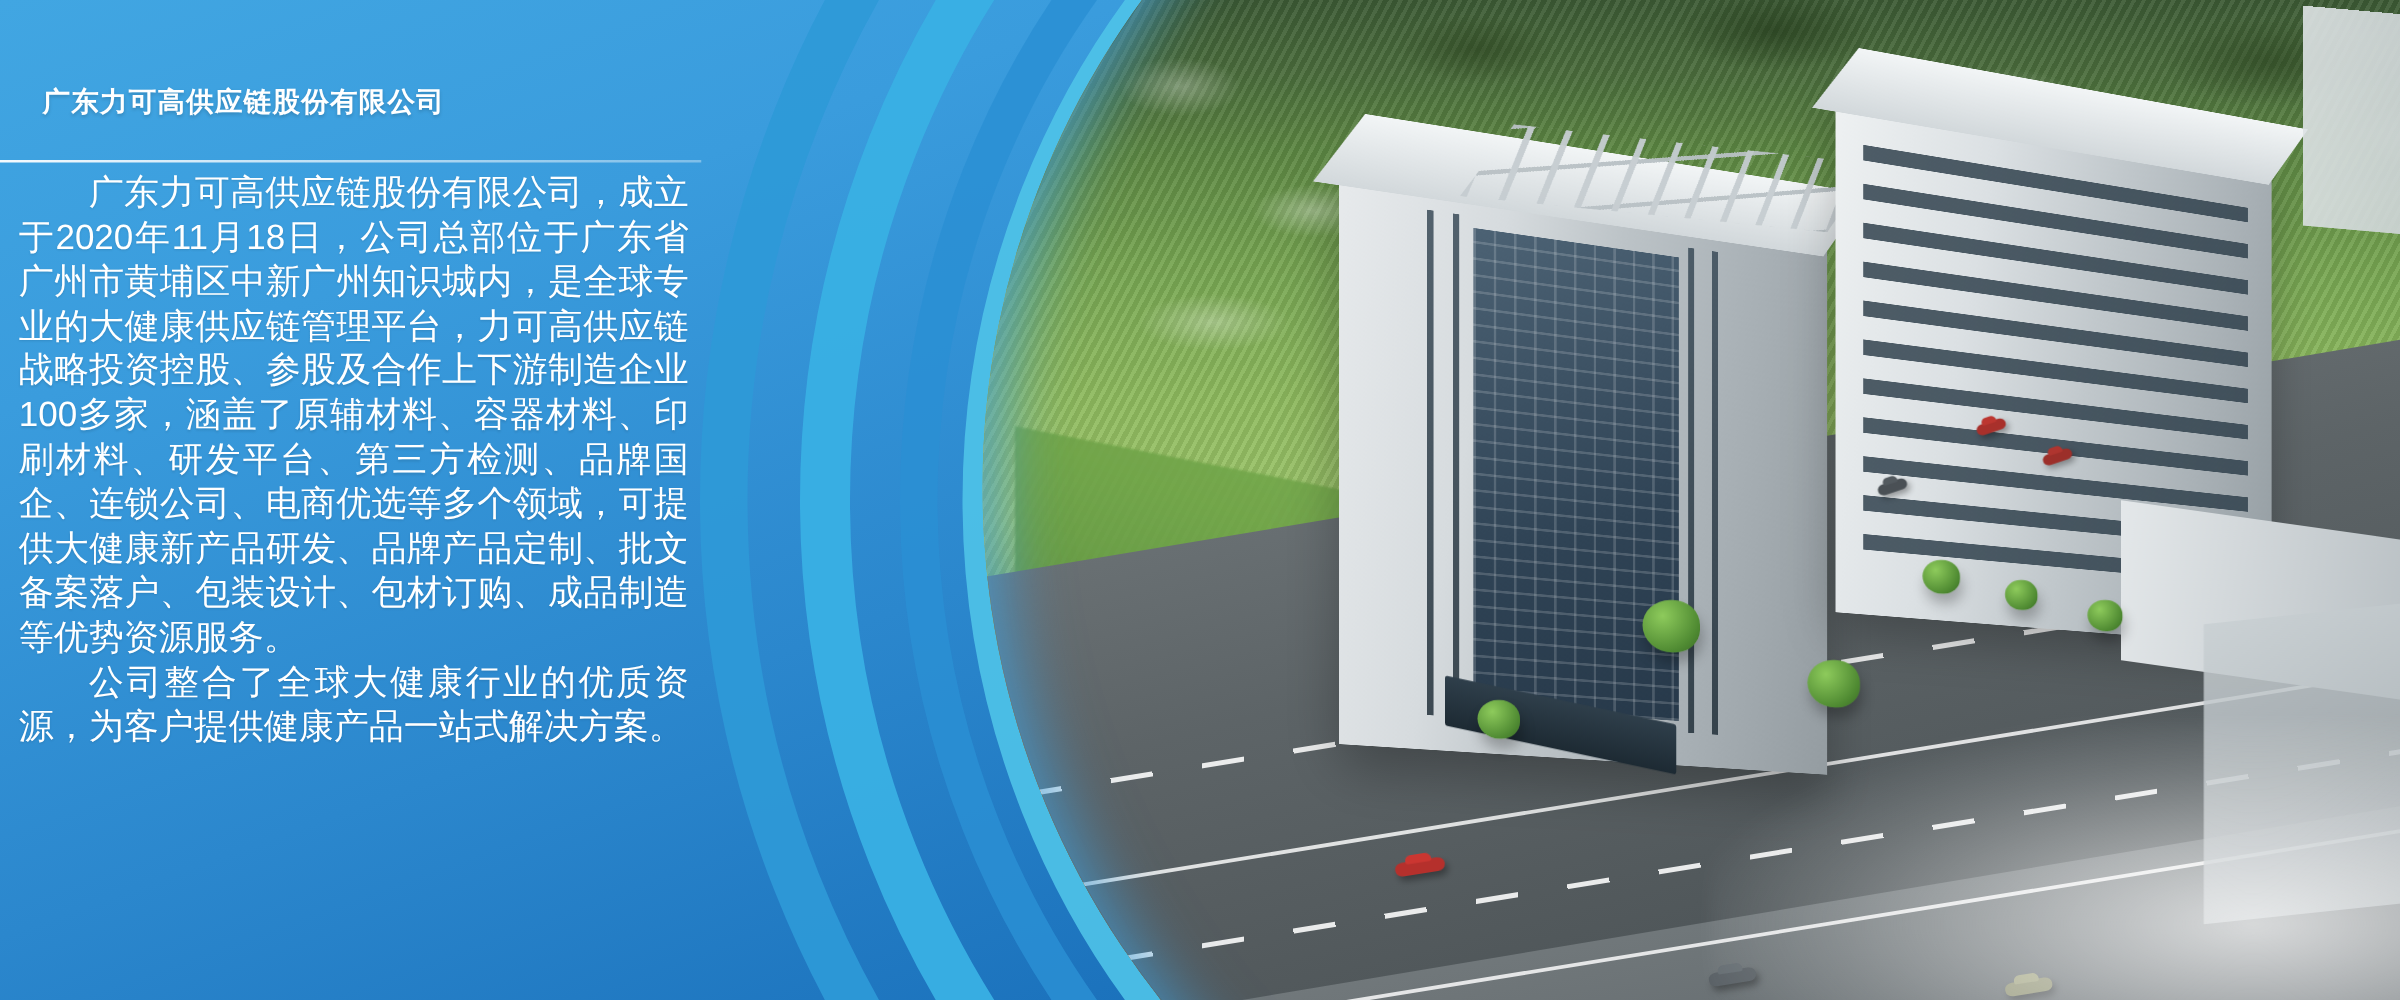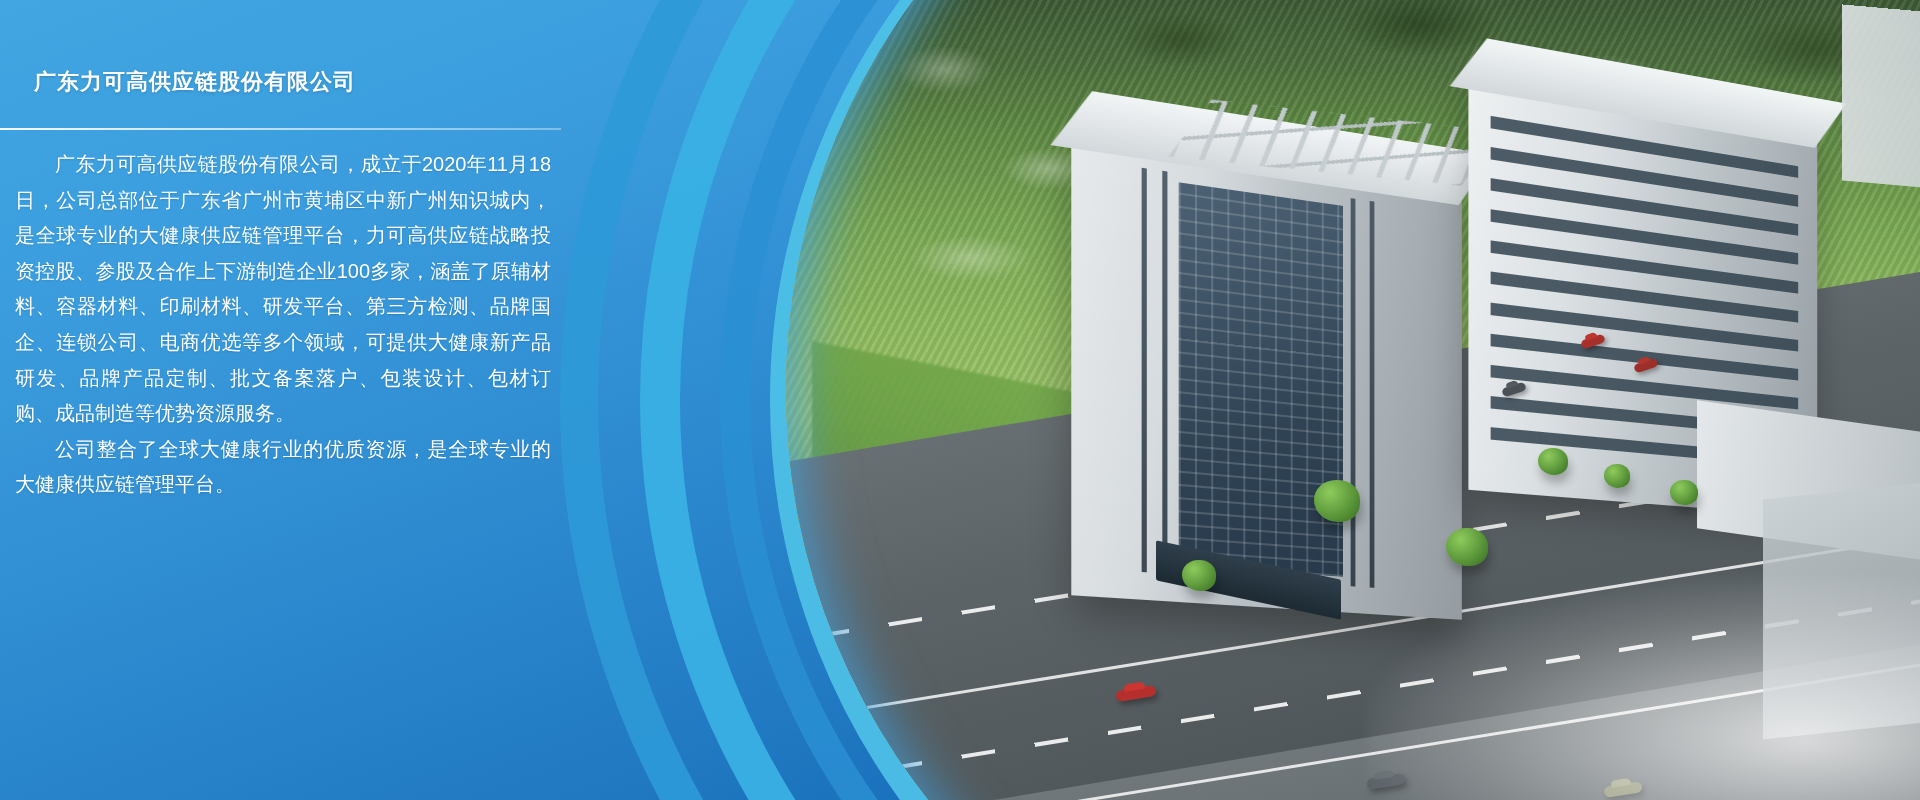--- a/index.html
+++ b/index.html
@@ -256,24 +256,23 @@
     letter-spacing:1px;
     text-shadow:0 1px 3px rgba(0,0,0,.18);
     white-space:nowrap;
   }
   .title-rule{
     position:absolute;left:0;top:128px;width:561px;height:2px;
     background:linear-gradient(90deg,rgba(255,255,255,.95),rgba(255,255,255,.35));
   }
   .body{
     position:absolute;left:15px;top:136px;width:536px;
-    color:#ffffff;font-size:20px;line-height:35.6px;
+    color:#ffffff;font-size:28px;line-height:35.6px;
     text-align:justify;text-justify:inter-ideograph;
     text-shadow:0 1px 2px rgba(0,0,0,.12);
-    margin-top:11px;
   }
   .body p{margin:0;text-indent:2em;}
 </style>
 </head>
 <body>
 
 <div class="stage">
 
   <div class="bg-gradient"></div>
 
@@ -339,17 +338,17 @@
       <div class="ph-haze"></div>
     </div>
     <div class="photo-feather"></div>
   </div>
 
   <div class="panel">
     <h1 class="title">广东力可高供应链股份有限公司</h1>
     <div class="title-rule"></div>
     <div class="body">
       <p>广东力可高供应链股份有限公司，成立于2020年11月18日，公司总部位于广东省广州市黄埔区中新广州知识城内，是全球专业的大健康供应链管理平台，力可高供应链战略投资控股、参股及合作上下游制造企业100多家，涵盖了原辅材料、容器材料、印刷材料、研发平台、第三方检测、品牌国企、连锁公司、电商优选等多个领域，可提供大健康新产品研发、品牌产品定制、批文备案落户、包装设计、包材订购、成品制造等优势资源服务。</p>
-      <p>公司整合了全球大健康行业的优质资源，是全球专业的大健康供应链管理平台。</p>
+      <p>公司整合了全球大健康行业的优质资源，为客户提供健康产品一站式解决方案。</p>
     </div>
   </div>
 
 </div>
 
 </body></html>

